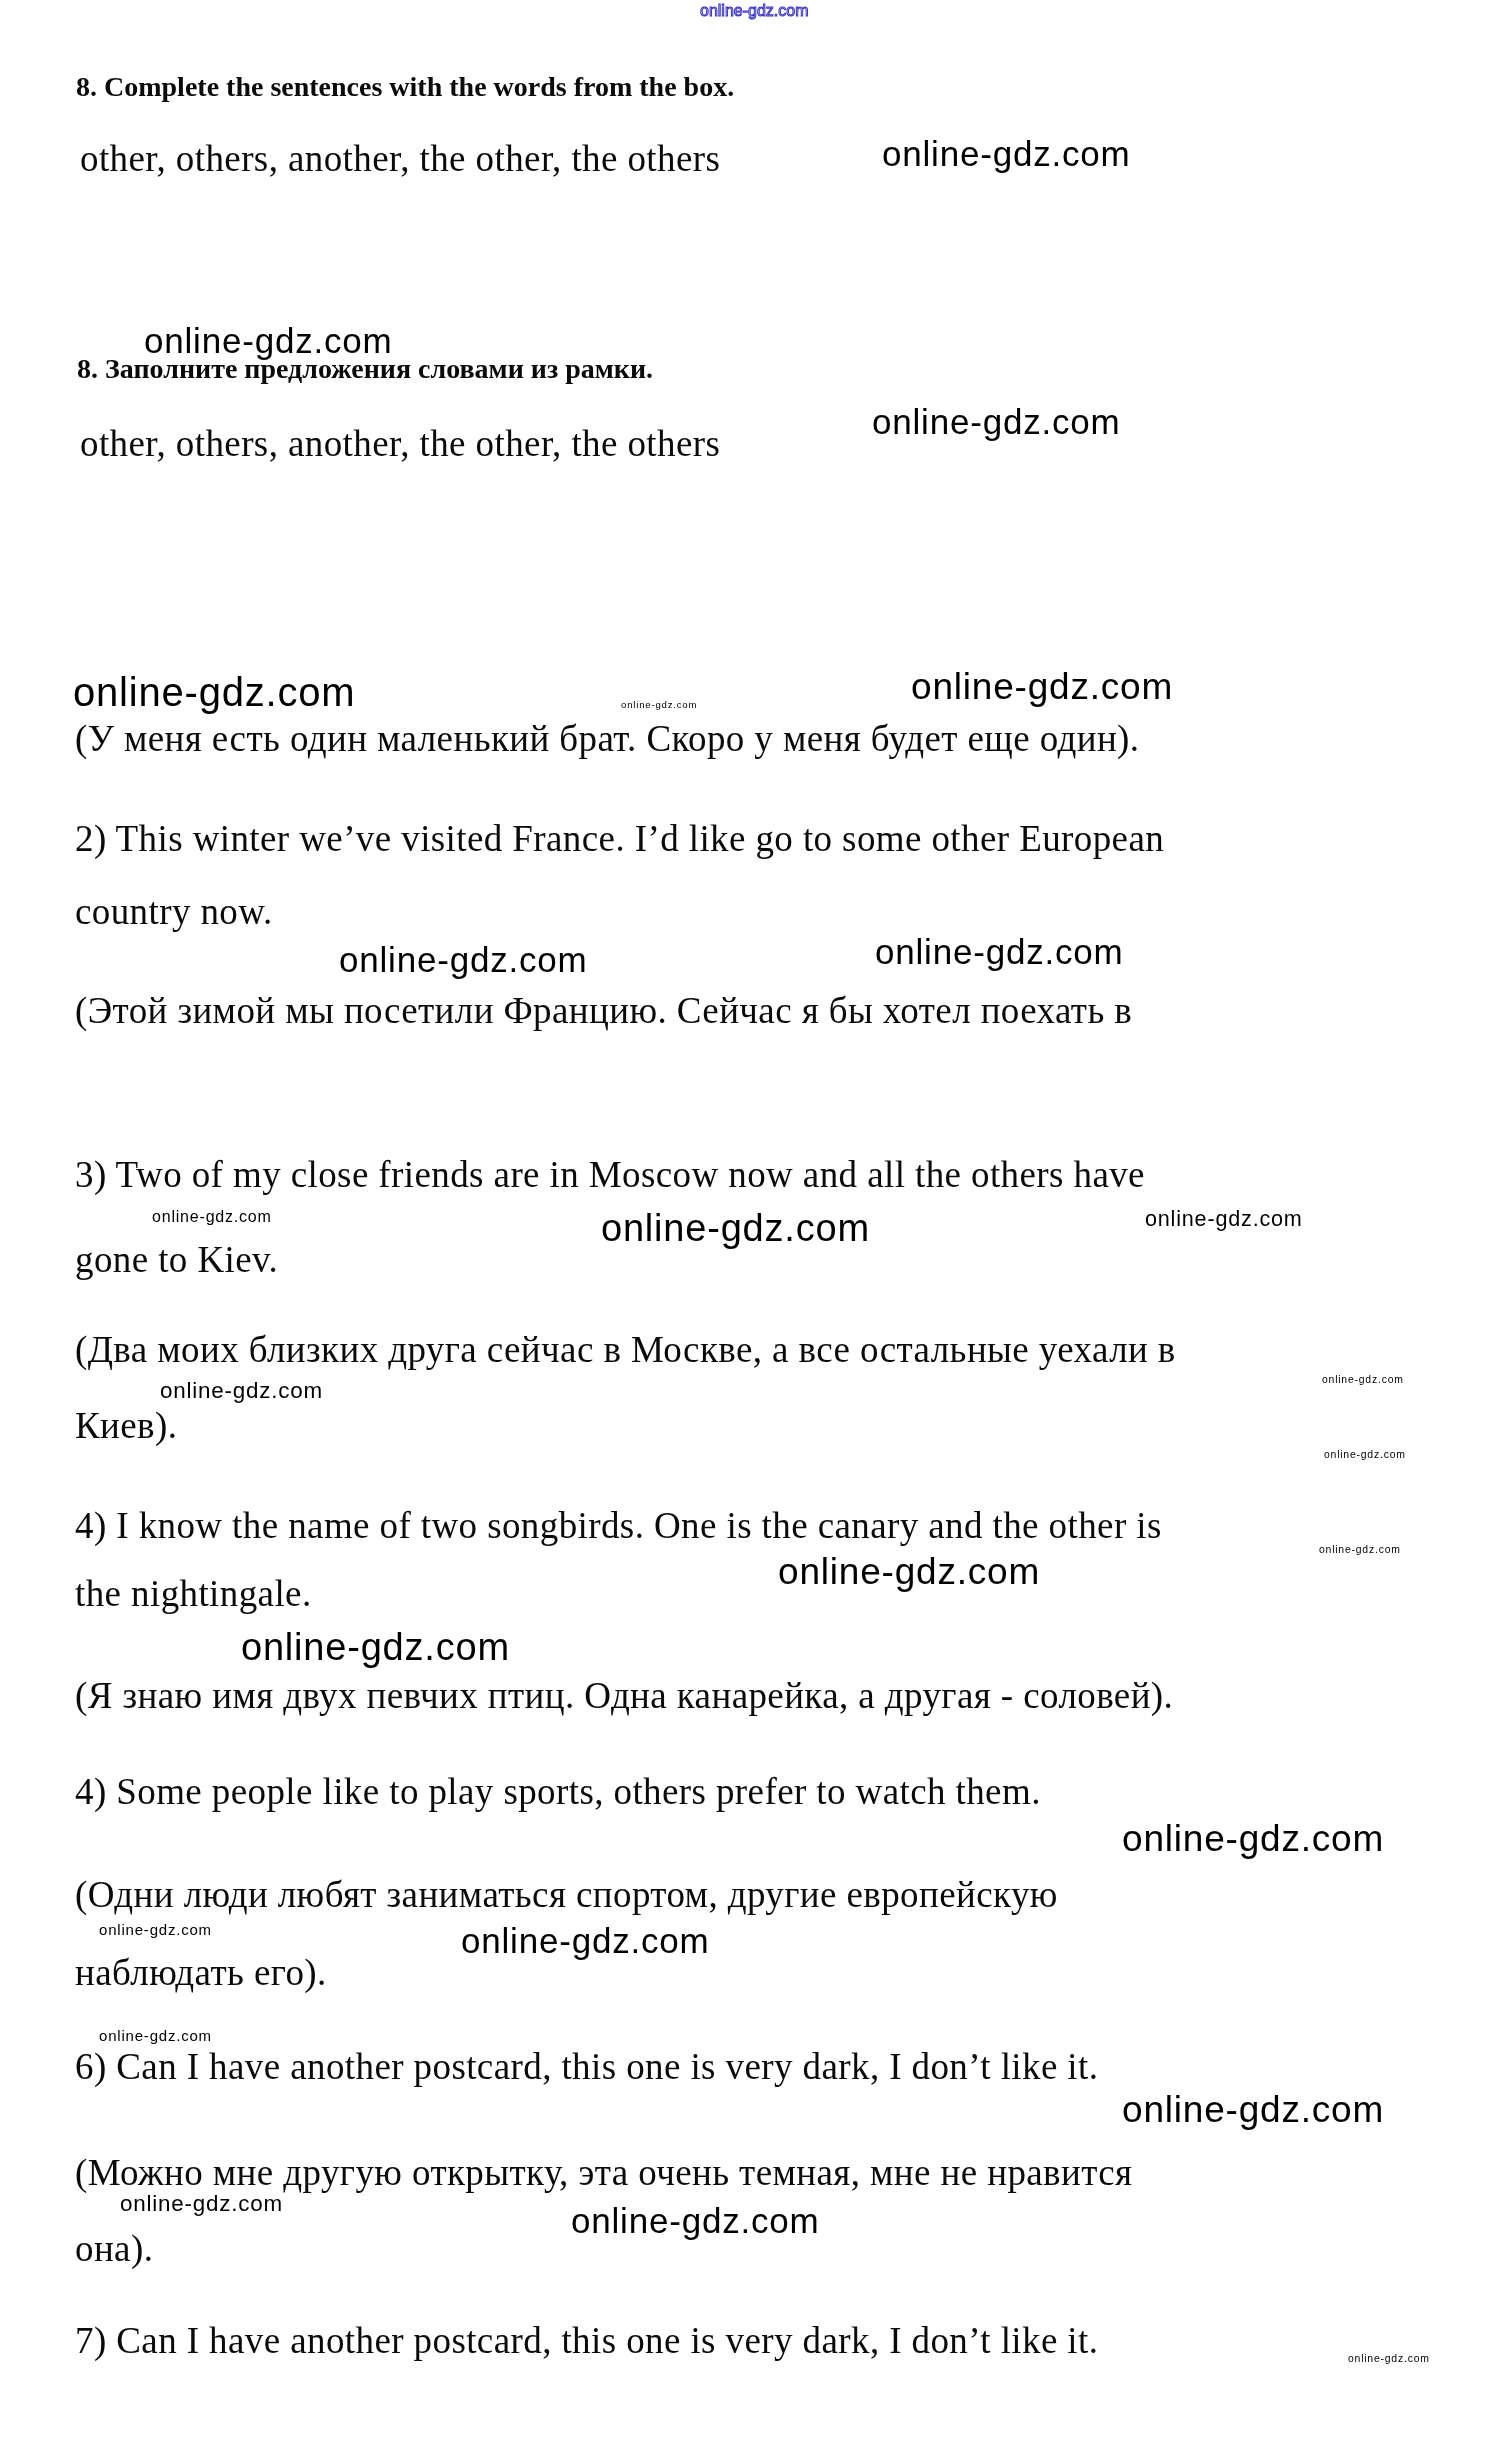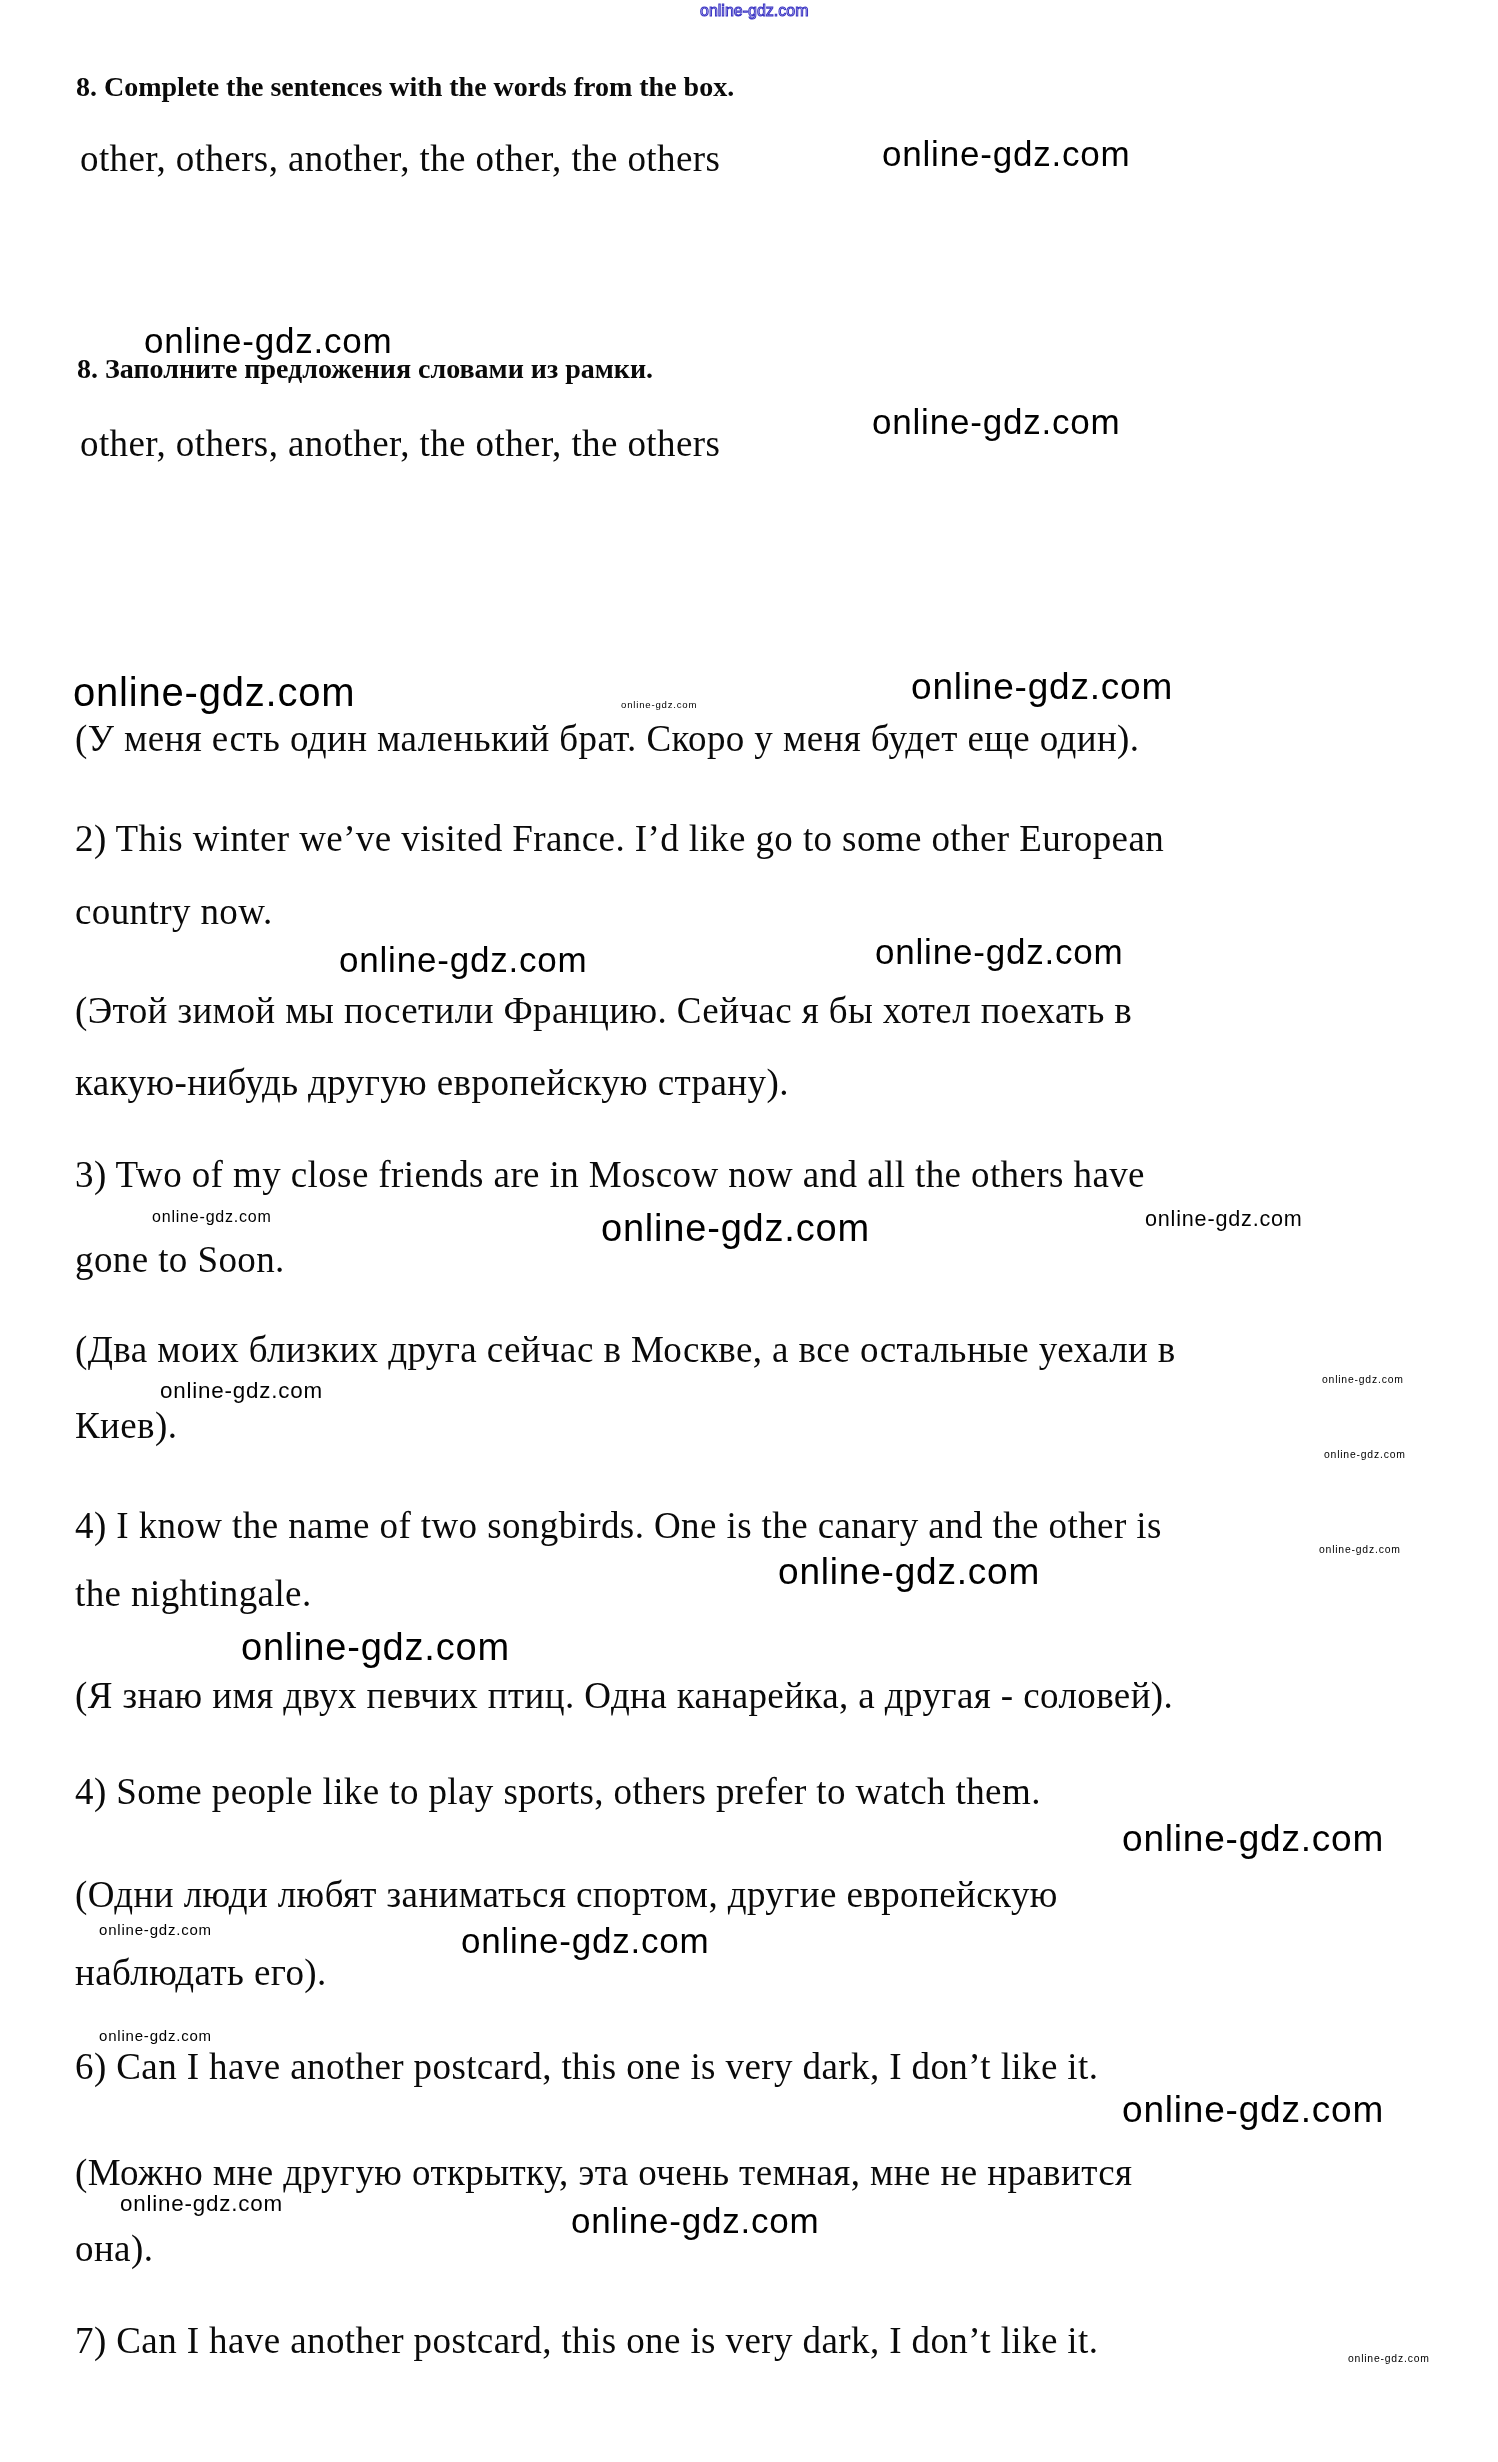--- a/index.html
+++ b/index.html
@@ -58,27 +58,26 @@
   <div class="wm" style="left:73px; top:672px; font-size:40px;">online-gdz.com</div>
   <div class="wm" style="left:911px; top:668px; font-size:37px;">online-gdz.com</div>
   <div class="wm" style="left:621px; top:700px; font-size:9.6px;">online-gdz.com</div>
   <div class="t" style="left:75px; top:720px;">(У меня есть один маленький брат. Скоро у меня будет еще один).</div>
 
   <div class="t" style="left:75px; top:820px;">2) This winter we’ve visited France. I’d like go to some other European</div>
   <div class="t" style="left:75px; top:893px;">country now.</div>
   <div class="wm" style="left:339px; top:942px; font-size:35px;">online-gdz.com</div>
   <div class="wm" style="left:875px; top:934px; font-size:35px;">online-gdz.com</div>
   <div class="t" style="left:75px; top:992px;">(Этой зимой мы посетили Францию. Сейчас я бы хотел поехать в</div>
-  <div class="t" style="left:75px; top:1064px;">какую-нибудь другую европейскую страну).</div>
 
   <div class="t" style="left:75px; top:1156px;">3) Two of my close friends are in Moscow now and all the others have</div>
   <div class="wm" style="left:152px; top:1209px; font-size:16px;">online-gdz.com</div>
   <div class="wm" style="left:601px; top:1209px; font-size:38px;">online-gdz.com</div>
   <div class="wm" style="left:1145px; top:1208px; font-size:21.6px;">online-gdz.com</div>
-  <div class="t" style="left:75px; top:1241px;">gone to Soon.</div>
+  <div class="t" style="left:75px; top:1241px;">gone to Kiev.</div>
   <div class="t" style="left:75px; top:1331px;">(Два моих близких друга сейчас в Москве, а все остальные уехали в</div>
   <div class="wm" style="left:1322px; top:1375px; font-size:10.4px;">online-gdz.com</div>
   <div class="wm" style="left:160px; top:1380px; font-size:22.4px;">online-gdz.com</div>
   <div class="t" style="left:75px; top:1407px;">Киев).</div>
   <div class="wm" style="left:1324px; top:1450px; font-size:10.4px;">online-gdz.com</div>
 
   <div class="t" style="left:75px; top:1507px;">4) I know the name of two songbirds. One is the canary and the other is</div>
   <div class="wm" style="left:1319px; top:1545px; font-size:10.4px;">online-gdz.com</div>
   <div class="wm" style="left:778px; top:1553px; font-size:37px;">online-gdz.com</div>
   <div class="t" style="left:75px; top:1575px;">the nightingale.</div>

